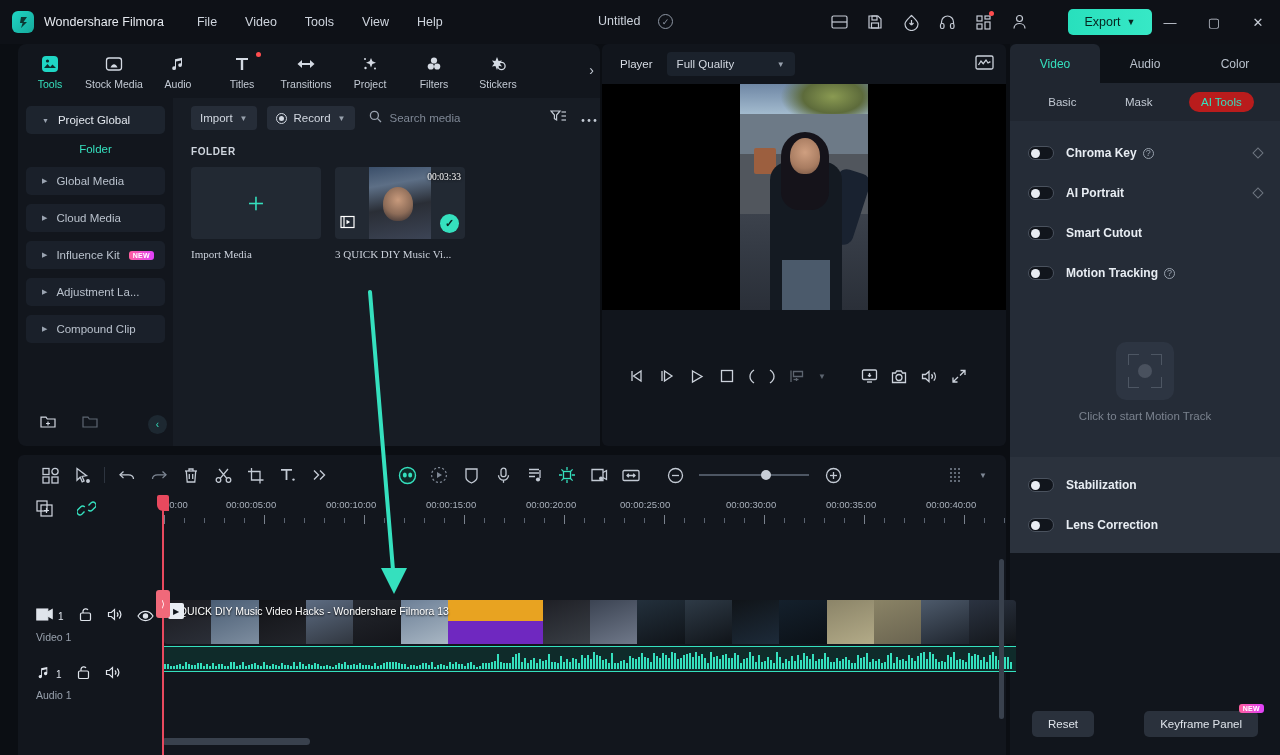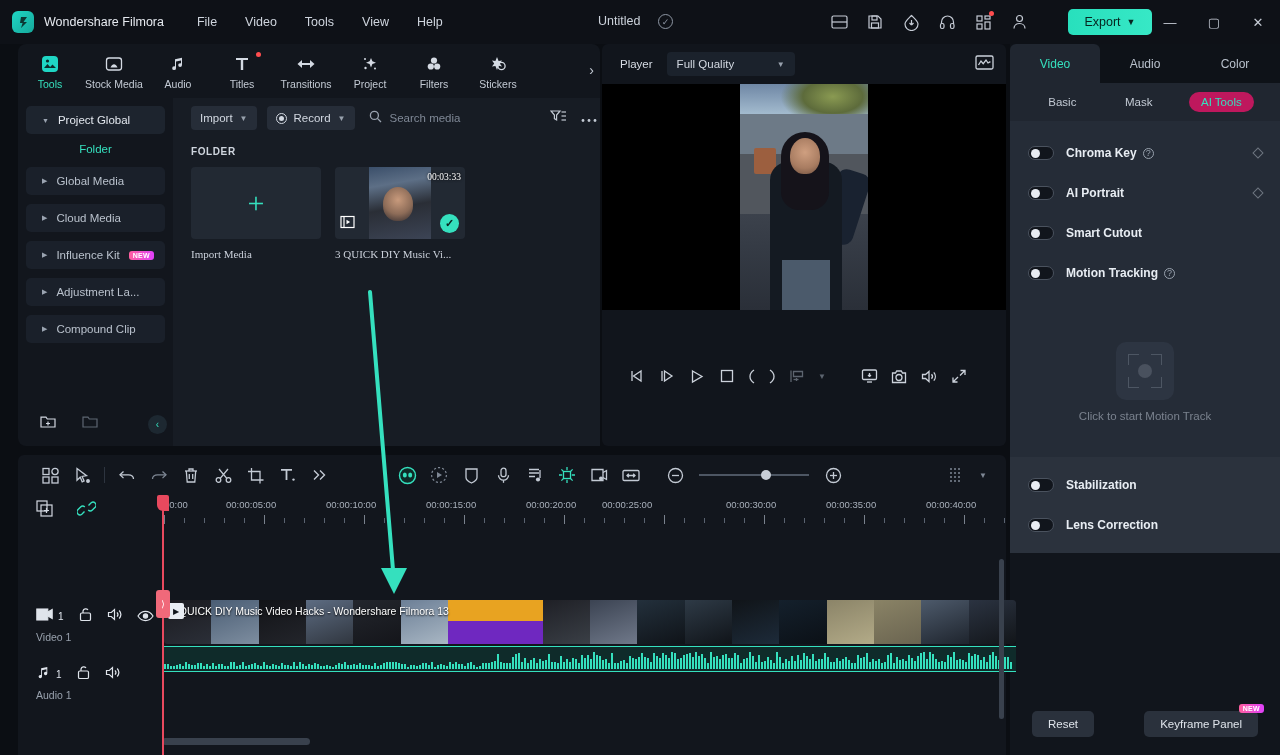--- a/index.html
+++ b/index.html
@@ -186,21 +186,21 @@
   .pc.dim { color: #5c646f; }
   .pc.sm { width: 20px; }
 
   
   .rightpanel { position: absolute; top: 44px; left: 1010px; width: 270px; height: 711px; background: #11151c; }
   .rp-tabs { height: 39px; display: flex; align-items: stretch; background: #0e1218; }
   .rp-tab { flex: 1; display: flex; align-items: center; justify-content: center; font-size: 12px; color: #b9c1cc; }
   .rp-tab.active { color: #35e0be; background: #202630; border-radius: 6px 6px 0 0; }
   .rp-sub { height: 38px; background: #202630; display: flex; align-items: center; justify-content: space-around; padding: 0 14px; }
   .rp-stab { font-size: 11.5px; color: #c3cad4; padding: 4px 12px; border-radius: 12px; }
-  .rp-stab.active { color: #35e0be; background: #be185d; }
+  .rp-stab.active { color: #35e0be; background: #b91c1c; }
   .rp-list { background: #252c37; padding: 12px 0 14px 0; }
   .rp-row { height: 40px; display: flex; align-items: center; padding: 0 18px; }
   .tgl { width: 26px; height: 14px; border-radius: 7px; background: #11151c; position: relative; border: 1px solid #4a525e; }
   .tgl i { position: absolute; left: 2px; top: 1.5px; width: 9px; height: 9px; border-radius: 50%; background: #e8ecf2; display: block; }
   .rp-name { margin-left: 12px; font-size: 12px; color: #e8edf3; font-weight: bold; }
   .qmark { margin-left: 6px; font-size: 9px; color: #98a1ad; border: 1px solid #98a1ad; border-radius: 50%;
     width: 11px; height: 11px; display: inline-flex; align-items: center; justify-content: center; }
   .diamond { margin-left: auto; width: 8px; height: 8px; border: 1px solid #6d757f; transform: rotate(45deg); }
   .rp-motion { background: #252c37; height: 150px; display: flex; flex-direction: column; align-items: center; justify-content: center; gap: 10px; }
   .mt-box { width: 58px; height: 58px; border-radius: 10px; background: #2d3542; position: relative; }
@@ -945,21 +945,21 @@
         <div class="trk-label">Audio 1</div>
       </div>
     </div>
 
     <div class="tl-ruler">
       <span class="tick-lbl" style="left:20px">00:00</span>
       <span class="tick-lbl" style="left:82px">00:00:05:00</span>
       <span class="tick-lbl" style="left:182px">00:00:10:00</span>
       <span class="tick-lbl" style="left:282px">00:00:15:00</span>
       <span class="tick-lbl" style="left:382px">00:00:20:00</span>
-      <span class="tick-lbl" style="left:458px">00:00:25:00</span>
+      <span class="tick-lbl" style="left:476px">00:00:25:00</span>
       <span class="tick-lbl" style="left:582px">00:00:30:00</span>
       <span class="tick-lbl" style="left:682px">00:00:35:00</span>
       <span class="tick-lbl" style="left:782px">00:00:40:00</span>
       <span id="ticks"><span class="tick-maj" style="left: 20px;"></span><span class="tick-min" style="left: 40px;"></span><span class="tick-min" style="left: 60px;"></span><span class="tick-min" style="left: 80px;"></span><span class="tick-min" style="left: 100px;"></span><span class="tick-maj" style="left: 120px;"></span><span class="tick-min" style="left: 140px;"></span><span class="tick-min" style="left: 160px;"></span><span class="tick-min" style="left: 180px;"></span><span class="tick-min" style="left: 200px;"></span><span class="tick-maj" style="left: 220px;"></span><span class="tick-min" style="left: 240px;"></span><span class="tick-min" style="left: 260px;"></span><span class="tick-min" style="left: 280px;"></span><span class="tick-min" style="left: 300px;"></span><span class="tick-maj" style="left: 320px;"></span><span class="tick-min" style="left: 340px;"></span><span class="tick-min" style="left: 360px;"></span><span class="tick-min" style="left: 380px;"></span><span class="tick-min" style="left: 400px;"></span><span class="tick-maj" style="left: 420px;"></span><span class="tick-min" style="left: 440px;"></span><span class="tick-min" style="left: 460px;"></span><span class="tick-min" style="left: 480px;"></span><span class="tick-min" style="left: 500px;"></span><span class="tick-maj" style="left: 520px;"></span><span class="tick-min" style="left: 540px;"></span><span class="tick-min" style="left: 560px;"></span><span class="tick-min" style="left: 580px;"></span><span class="tick-min" style="left: 600px;"></span><span class="tick-maj" style="left: 620px;"></span><span class="tick-min" style="left: 640px;"></span><span class="tick-min" style="left: 660px;"></span><span class="tick-min" style="left: 680px;"></span><span class="tick-min" style="left: 700px;"></span><span class="tick-maj" style="left: 720px;"></span><span class="tick-min" style="left: 740px;"></span><span class="tick-min" style="left: 760px;"></span><span class="tick-min" style="left: 780px;"></span><span class="tick-min" style="left: 800px;"></span><span class="tick-maj" style="left: 820px;"></span><span class="tick-min" style="left: 840px;"></span><span class="tick-min" style="left: 860px;"></span></span>
     </div>
 
     <div class="tl-tracks">
       <div class="clip-video" id="vclip">
           <div class="cv-seg" style="background: linear-gradient(160deg, rgb(26, 26, 31), rgb(43, 47, 56)); width: 47.3333px;"></div>
           <div class="cv-seg" style="background: linear-gradient(160deg, rgb(74, 93, 116), rgb(126, 142, 160)); width: 47.3333px;"></div>

